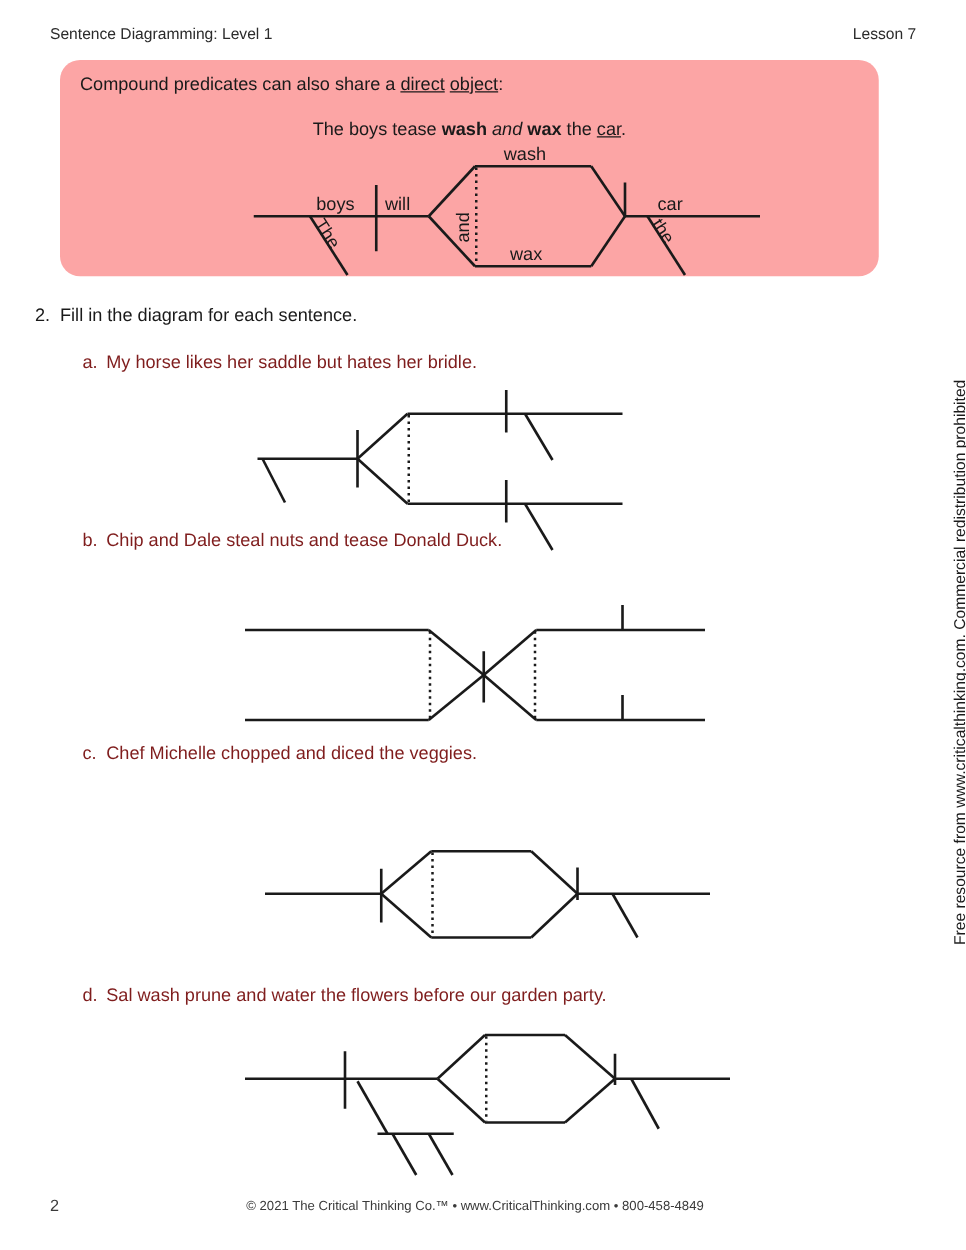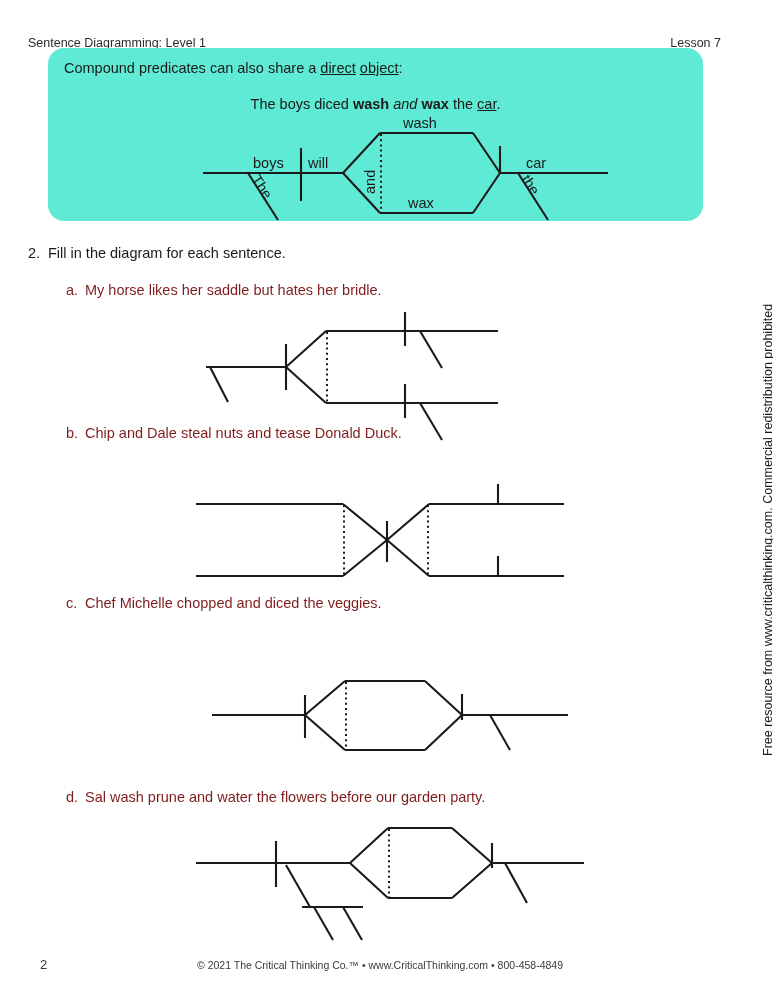--- a/index.html
+++ b/index.html
@@ -12,40 +12,39 @@
     height: 1000px;
     position: relative;
     font-family: "Liberation Sans", sans-serif;
     color: #1a1a1a;
     overflow: hidden;
   }
 
   
   .page-header {
     position: absolute;
-    left: 28px;
+    left: 40px;
     top: 20px;
     width: 693px;
     display: flex;
     justify-content: space-between;
     align-items: flex-start;
     font-size: 12.5px;
     color: #2b2b2b;
-    margin-top: 16px;
   }
   .page-header .lesson { font-size: 12.5px; }
 
   
   .info-box {
     position: absolute;
     left: 48px;
     top: 48px;
     width: 655px;
     height: 173px;
-    background: #5eead4;
+    background: #fca5a5;
     border-radius: 16px;
   }
   .info-box .intro {
     position: absolute;
     left: 16px;
     top: 12px;
     font-size: 14.5px;
     color: #1a1a1a;
     white-space: nowrap;
   }
@@ -146,21 +145,21 @@
   <div class="lesson">Lesson 7</div>
 </div>
 
 <div class="info-box">
 
   <div class="intro">
     <span>Compound predicates can also share a </span><u>direct</u><span> </span><u>object</u><span>:</span>
   </div>
 
   <div class="example-sentence">
-    <span>The boys diced </span><b>wash</b><i> and </i><b>wax</b><span> the </span><u>car</u><span>.</span>
+    <span>The boys tease </span><b>wash</b><i> and </i><b>wax</b><span> the </span><u>car</u><span>.</span>
   </div>
 
   <div class="diagram" style="left:0px; top:0px;">
     <svg width="655" height="173" viewBox="0 0 655 173">
 
       <line class="ln" x1="155" y1="125" x2="295" y2="125"></line>
 
       <line class="ln" x1="253" y1="100" x2="253" y2="153"></line>
 
       <line class="ln" x1="200" y1="125" x2="230" y2="172"></line>

